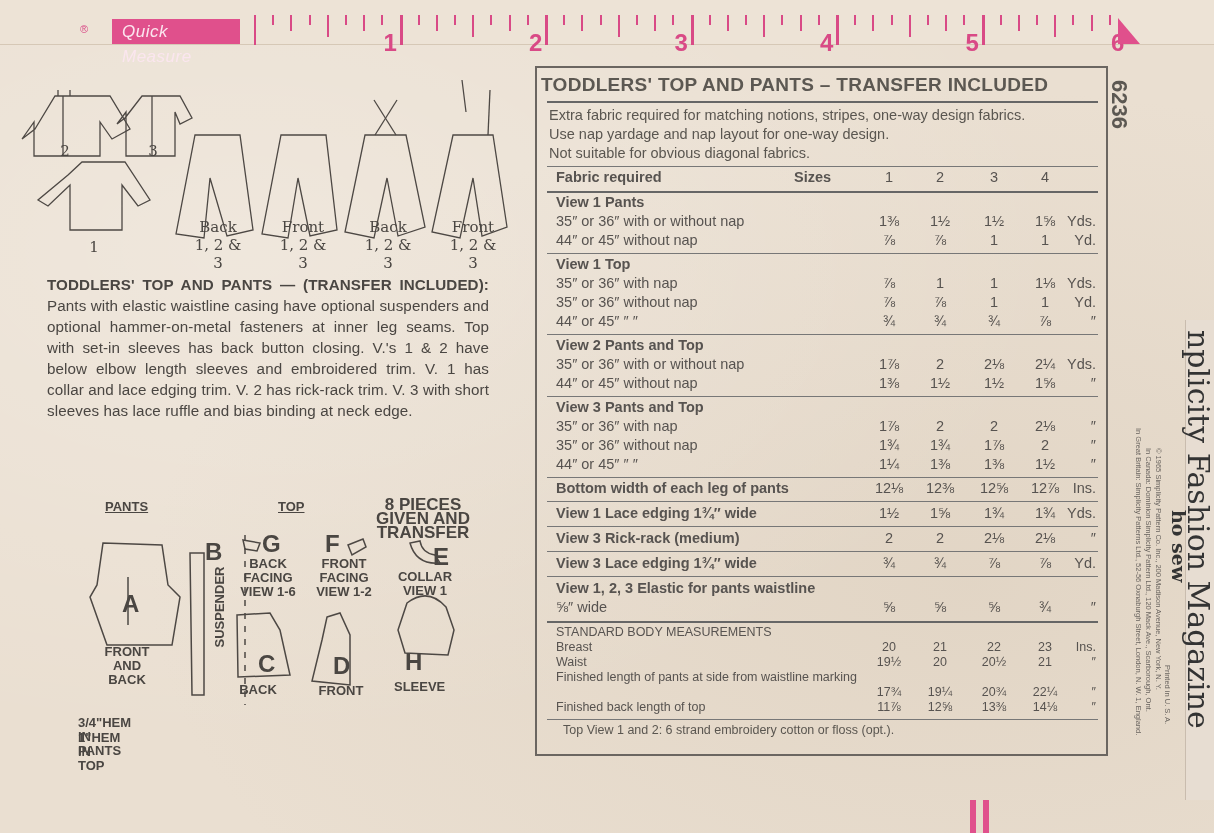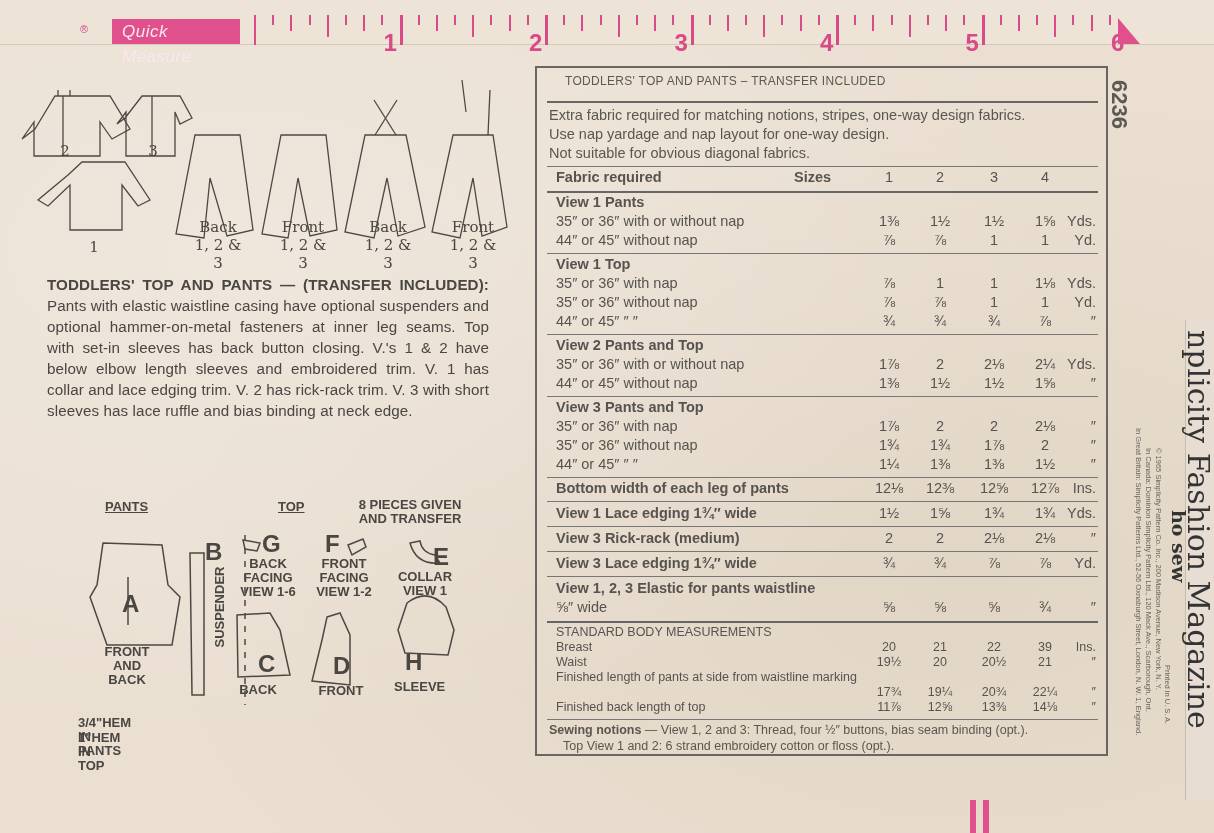--- a/index.html
+++ b/index.html
@@ -44,21 +44,21 @@
   .fabric-types .lbl { color:#4a4642; }
 
   
   .pieces { position:absolute; font-family:"Liberation Sans", sans-serif; font-weight:bold; color:#4a4642; }
   .pc-label { position:absolute; font-size:13px; line-height:14px; text-align:center; font-weight:bold; }
   .pc-letter { position:absolute; font-size:24px; font-weight:bold; }
   .underline { text-decoration:underline; }
 
   
   .box { position:absolute; left:535px; top:66px; width:573px; height:690px; border:2px solid #6b6661; box-sizing:border-box; }
-  .box-title { position:absolute; left:28px; top:6px; font-size:12px; font-weight:normal; color:#5c5852; letter-spacing:0.3px; }
+  .box-title { position:absolute; left:4px; top:6px; font-size:19px; font-weight:bold; color:#5c5852; letter-spacing:0.3px; }
   .hr { position:absolute; left:10px; right:8px; height:1px; background:#777; }
   .hr.thick { height:2px; background:#666; }
   .box-note { position:absolute; left:12px; font-size:14.5px; color:#5a5650; font-family:"Liberation Sans Narrow","Liberation Sans",sans-serif; line-height:19px;}
   .row { position:absolute; left:12px; right:8px; height:20px; font-size:14.5px; font-family:"Liberation Sans Narrow","Liberation Sans",sans-serif; color:#575350; }
   .row .lbl { position:absolute; left:0; white-space:nowrap;margin-left:7px; }
   .row .hd { font-weight:bold; }
   .row .c { position:absolute; width:50px; text-align:center; }
   .row .c1 { left:315px; } .row .c2 { left:366px; } .row .c3 { left:420px; } .row .c4 { left:471px; }
   .row .u { position:absolute; right:2px; text-align:right; }
   .sizes-lbl { position:absolute; left:245px; font-weight:bold; }
@@ -187,21 +187,21 @@
   </div>
 
   <div class="desc">
     <b>TODDLERS' TOP AND PANTS — (TRANSFER INCLUDED):</b>
     <span>Pants with elastic waistline casing have optional suspenders and optional hammer-on-metal fasteners at inner leg seams. Top with set-in sleeves has back button closing. V.'s 1 &amp; 2 have below elbow length sleeves and embroidered trim. V. 1 has collar and lace edging trim. V. 2 has rick-rack trim. V. 3 with short sleeves has lace ruffle and bias binding at neck edge.</span>
   </div>
 
   <div class="pieces" style="left:0;top:0">
     <div class="pc-label underline" style="left:105px;top:500px">PANTS</div>
     <div class="pc-label underline" style="left:278px;top:500px">TOP</div>
-    <div class="pc-label" style="left:355px;top:498px;width:110px;font-size:13px">8 PIECES GIVEN AND TRANSFER</div>
+    <div class="pc-label" style="left:368px;top:498px;width:110px;font-size:17px">8 PIECES GIVEN AND TRANSFER</div>
 
     <svg style="position:absolute;left:80px;top:535px" width="400" height="170">
       <g fill="none" stroke="#4d4844" stroke-width="1.5">
         <path d="M23 8 L82 10 L88 50 L100 62 L92 110 L27 110 L10 62 L17 50 Z"></path>
         <line x1="48" y1="42" x2="48" y2="90"></line>
         <path d="M110 18 L124 18 L124 160 L112 160 Z"></path>
         <line x1="165" y1="0" x2="165" y2="170" stroke-dasharray="6 7"></line>
         <path d="M160 0 L160 0"></path>
         <path d="M157 80 L190 78 L200 95 L210 140 L158 142 Z"></path>
         <path d="M247 82 L260 78 L270 100 L270 150 L232 146 L242 105 Z"></path>
@@ -396,21 +396,21 @@
         </div>
         <div class="hr thick" style="top: 553px;"></div>
         <div class="row small" style="top: 557px;">
           <span class="lbl">STANDARD BODY MEASUREMENTS</span>
         </div>
         <div class="row small" style="top: 572px;">
           <span class="lbl">Breast</span>
           <span class="c c1">20</span>
           <span class="c c2">21</span>
           <span class="c c3">22</span>
-          <span class="c c4">39</span>
+          <span class="c c4">23</span>
           <span class="u">Ins.</span>
         </div>
         <div class="row small" style="top: 587px;">
           <span class="lbl">Waist</span>
           <span class="c c1">19½</span>
           <span class="c c2">20</span>
           <span class="c c3">20½</span>
           <span class="c c4">21</span>
           <span class="u">″</span>
         </div>
@@ -427,21 +427,20 @@
         <div class="row small" style="top: 632px;">
           <span class="lbl">Finished back length of top</span>
           <span class="c c1">11⅞</span>
           <span class="c c2">12⅝</span>
           <span class="c c3">13⅜</span>
           <span class="c c4">14⅛</span>
           <span class="u">″</span>
         </div>
         <div class="hr" style="top: 651px;"></div>
         <div class="notions" style="top: 655px;">
-          <div><b>Sewing notions</b> <span>— View 1, 2 and 3: Thread, four ½″ buttons, bias seam binding (opt.).</span></div>
     <div style="padding-left:14px">Top View 1 and 2: 6 strand embroidery cotton or floss (opt.).</div>
         </div>
       </div>
   </div>
 
   <div class="pattern-num">6236</div>
   <div class="fold-flap"></div>
   <div class="mag-text">nplicity Fashion Magazine</div>
   <div class="mag-sub">ho sew</div>
   <div class="side-fine" style="left:1172px;top:665px">Printed in U. S. A.</div>

